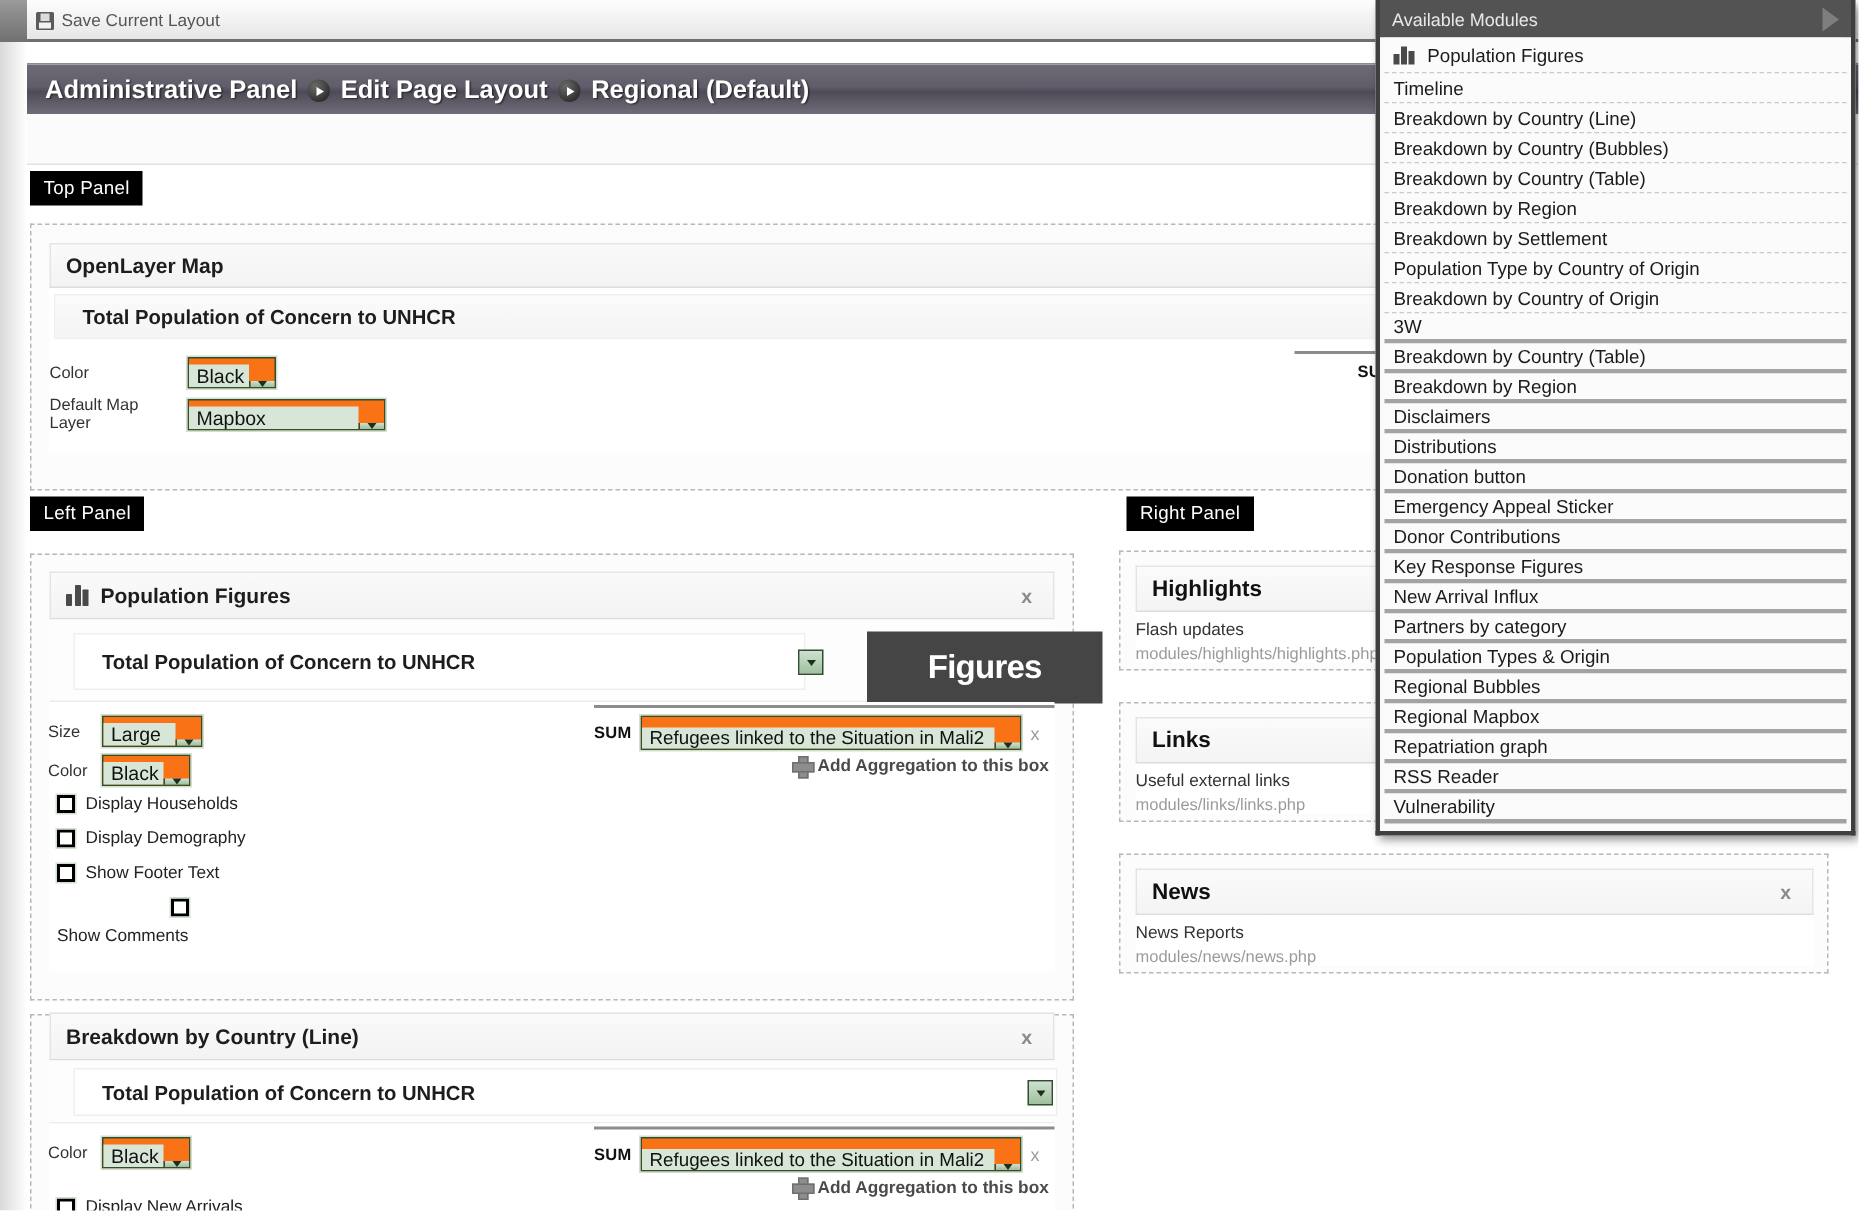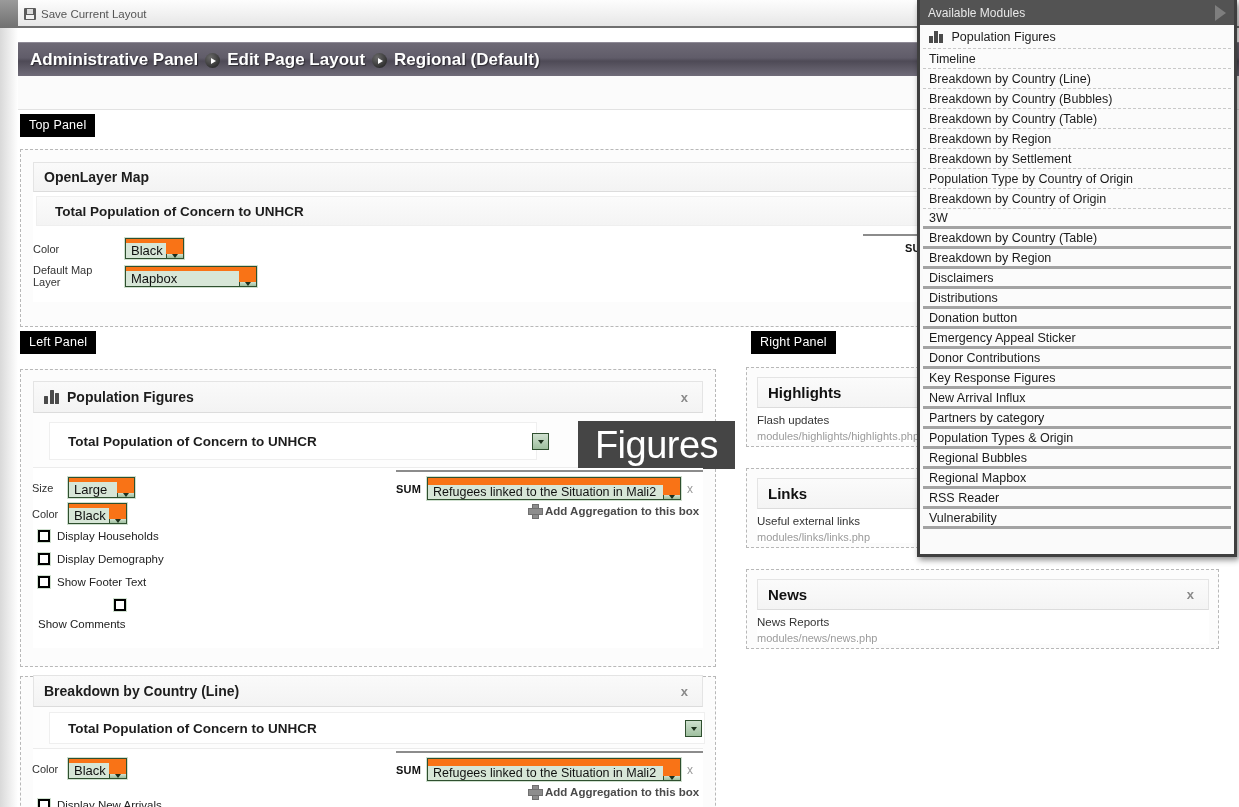--- a/index.html
+++ b/index.html
@@ -106,21 +106,21 @@
     position:absolute;width:17px;height:17px;top:15px;
     background:linear-gradient(to bottom,#cfe0cf,#9fc09f);
     border:1px solid #2f4f2f;
     display:flex;align-items:center;justify-content:center;
   }
   .dsarrow:after{content:"";width:0;height:0;
     border-left:3.5px solid transparent;border-right:3.5px solid transparent;
     border-top:4px solid #1c2f1c;}
   .figbadge{
     position:absolute;background:#454545;color:#fff;
-    font-size:38px;font-weight:normal;letter-spacing:-.5px;
+    font-size:22px;font-weight:bold;letter-spacing:-.5px;
     display:flex;align-items:center;justify-content:center;
   }
 
   
   .frow{position:absolute;display:flex;align-items:center;gap:6px;}
   .flabel{font-size:11px;color:#333;}
   .sel{
     display:inline-flex;align-items:flex-end;height:21px;
     border:1px solid #2f4f2f;background:#f97316;
     font-size:13px;color:#111;
@@ -485,19 +485,22 @@
       <div class="mitem">
         <span>Population Types &amp; Origin</span>
       </div>
       <div class="mitem">
         <span>Regional Bubbles</span>
       </div>
       <div class="mitem">
         <span>Regional Mapbox</span>
       </div>
       <div class="mitem">
+        <span>Repatriation graph</span>
+      </div>
+      <div class="mitem">
         <span>RSS Reader</span>
       </div>
       <div class="mitem">
         <span>Vulnerability</span>
       </div>
     </div>
 </div>
 
 </body></html>

